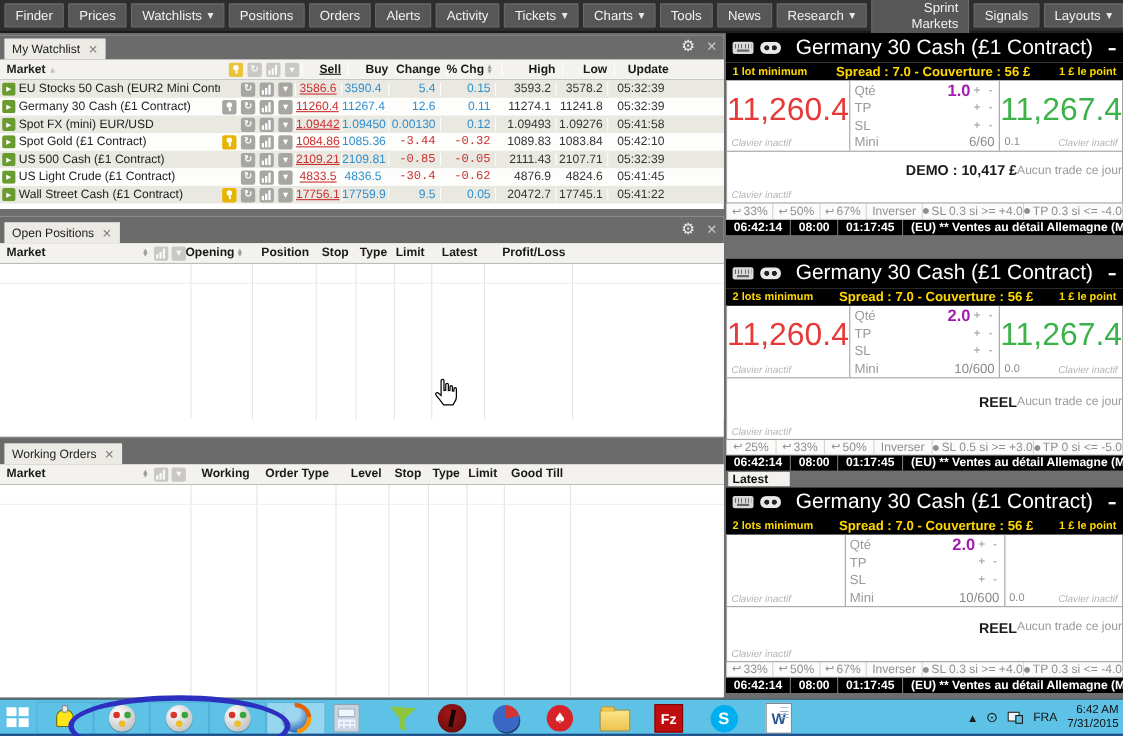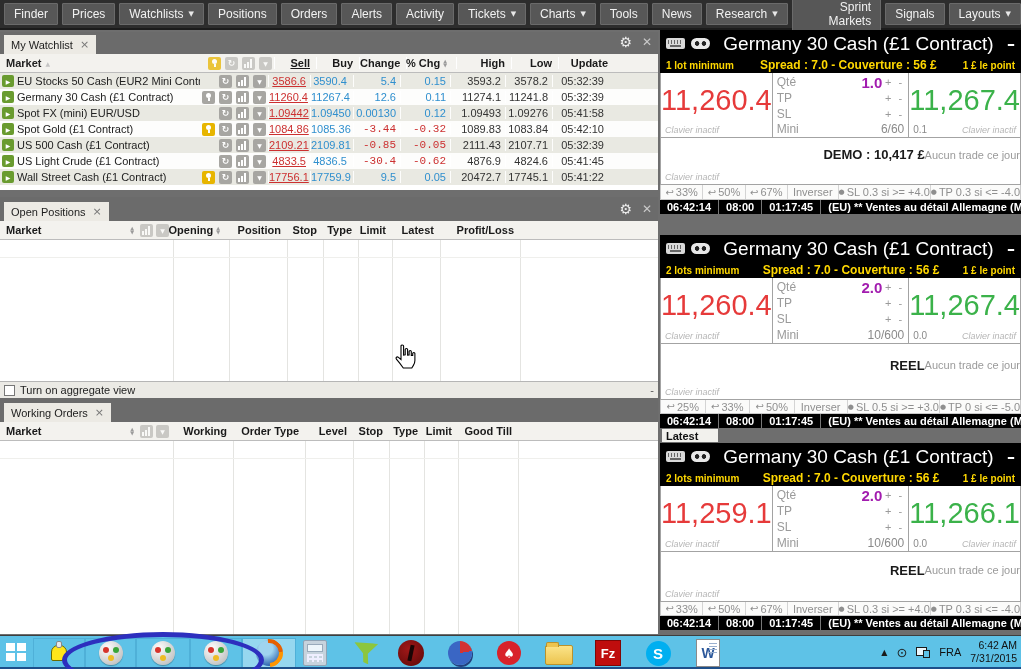--- a/index.html
+++ b/index.html
@@ -497,25 +497,20 @@
       <div class="vline" style="left:173px;"></div>
         <div class="vline" style="left:229px;"></div>
       <div class="vline" style="left:287px;"></div>
         <div class="vline" style="left:323px;"></div>
       <div class="vline" style="left:358px;"></div>
         <div class="vline" style="left:392px;"></div>
       <div class="vline" style="left:440px;"></div>
         <div class="vline" style="left:520px;"></div>
       <div class="hline" style="top:17px;"></div>
     </div>
-    <div class="aggrow">
-      <span class="cbx"></span>
-      <span>Turn on aggregate view</span>
-      <span class="agg-min">-</span>
-    </div>
   </div>
 
   <div class="panel" style="left:0;top:398px;width:658px;height:235px;">
     <div class="tabbar" style="height:24px;">
       <div class="tab">
         <span>Working Orders</span>
         <span class="tclose glyph">×</span>
       </div>
     </div>
     <div class="grid-header">
@@ -727,21 +722,20 @@
       <span class="t-title">Germany 30 Cash (£1 Contract)</span>
       <span class="t-min glyph">–</span>
     </div>
     <div class="t-sub">
       <span class="sl">2 lots minimum</span>
       <span class="sm">Spread : 7.0 - Couverture : 56 £</span>
       <span class="sr">1 £ le point</span>
     </div>
     <div class="t-body" style="height:66px;">
       <div class="pricebox">
-        <div class="bigprice sellp">11,259.1</div>
         <span class="clavier clv-l">Clavier inactif</span>
       </div>
       <div class="t-mid">
         <div class="trow">
             <span class="tlab">Qté</span>
             <span class="tval">2.0</span>
             <span class="tstep">+ -</span>
           </div>
         <div class="trow">
             <span class="tlab">TP</span>
@@ -752,21 +746,20 @@
             <span class="tlab">SL</span>
             <span class="tval"></span>
             <span class="tstep">+ -</span>
           </div>
         <div class="trow">
             <span class="tlab">Mini</span>
             <span class="tmini">10/600</span>
           </div>
       </div>
       <div class="pricebox">
-        <div class="bigprice buyp">11,266.1</div>
         <span class="offset">0.0</span>
         <span class="clavier clv-r">Clavier inactif</span>
       </div>
     </div>
     <div class="t-info" style="height:50px;">
       <span class="t-acct">REEL</span>
       <span class="t-notrade">Aucun trade ce jour</span>
       <span class="clavier clv-l">Clavier inactif</span>
     </div>
     <div class="t-btns" style="height:14px;">

